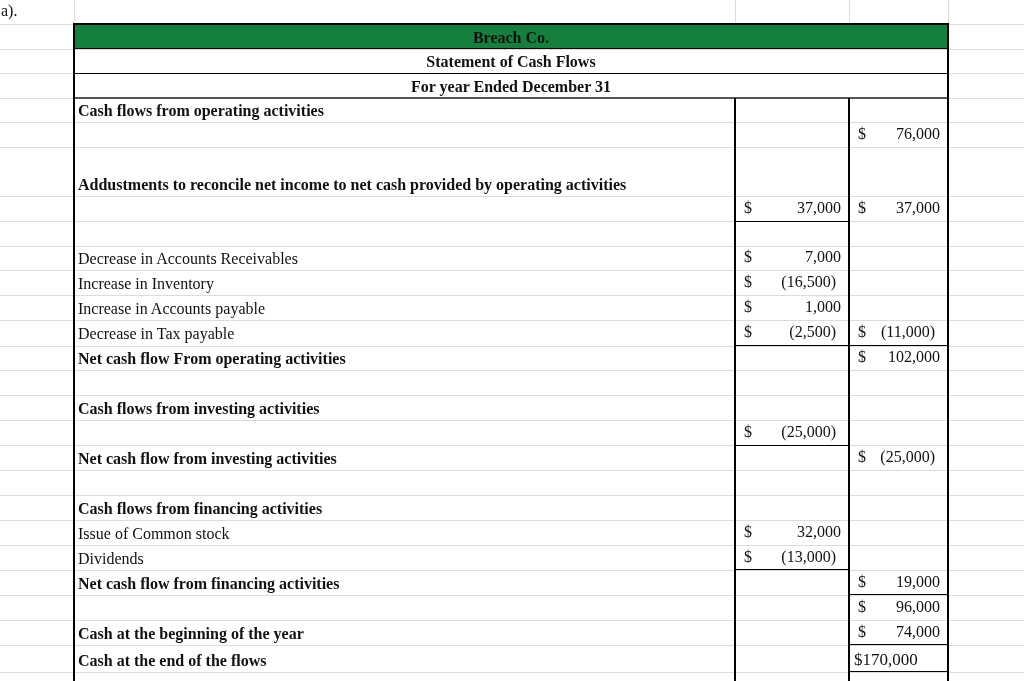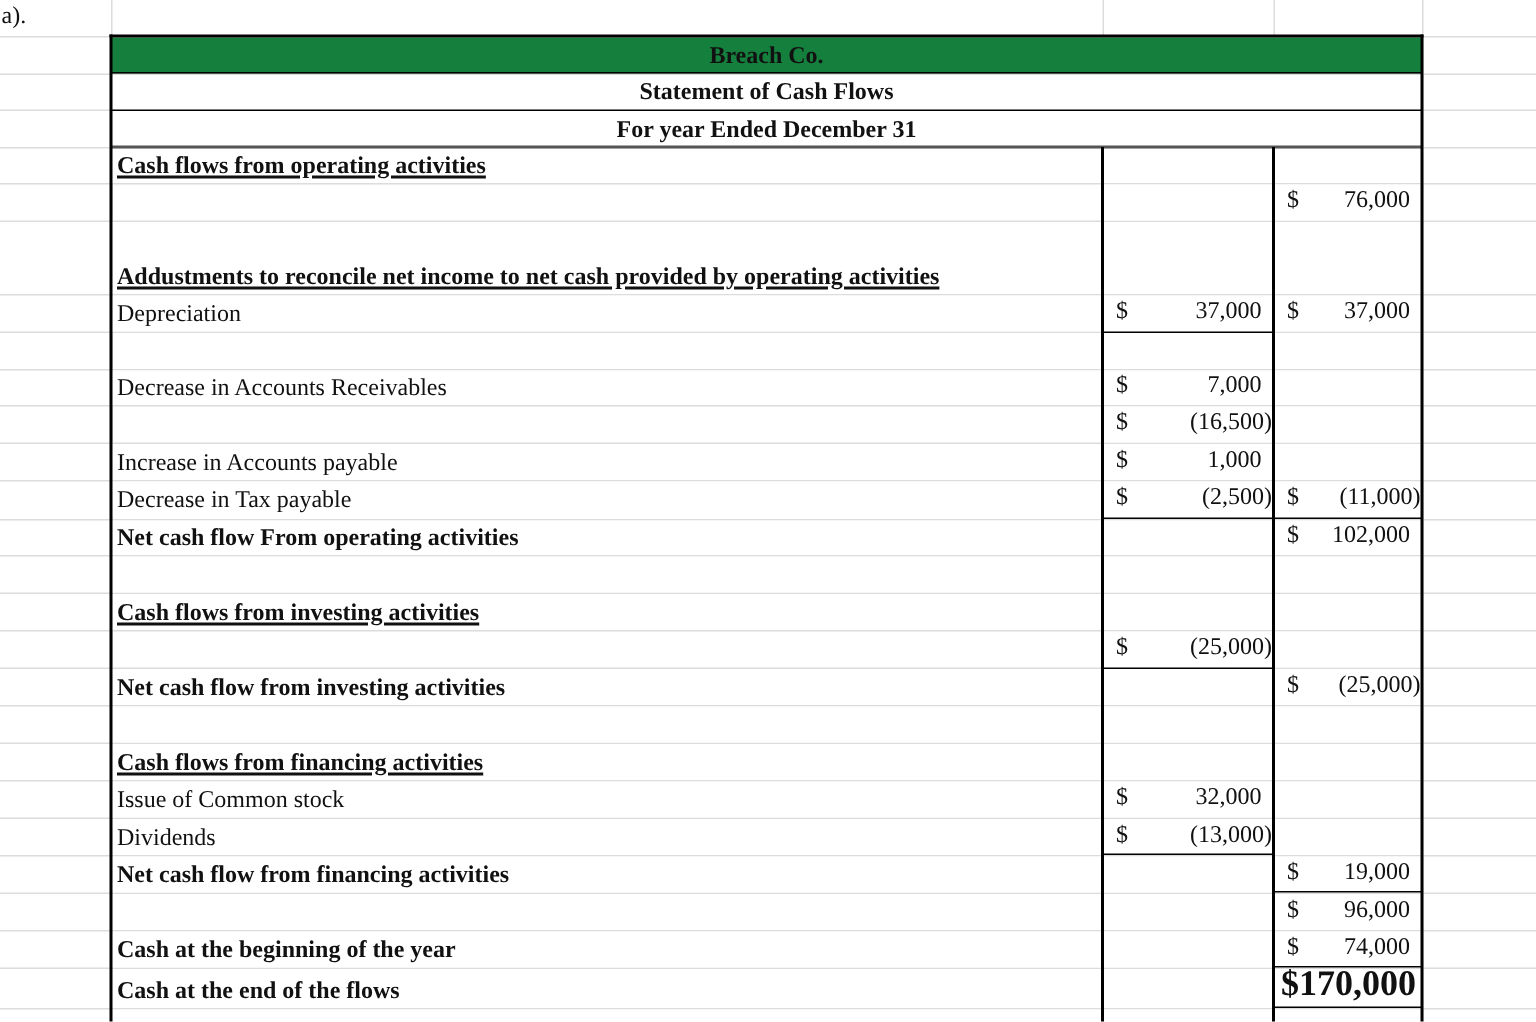--- a/index.html
+++ b/index.html
@@ -11,26 +11,26 @@
     .corner-label { position: absolute; left: 1px; top: 2px; font-size: 16px; }
     .sheet { position: absolute; left: 0; top: 0; }
     .row { position: absolute; left: 74px; width: 874px; }
     .cell { position: absolute; top: 0; height: 100%; box-sizing: border-box; background: #fff; }
     .c-label { left: 0; width: 661px; padding-left: 4px; font-size: 16px; display: flex; align-items: flex-end; padding-bottom: 2px; white-space: nowrap; }
     .c-mid { left: 661px; width: 114px; }
     .c-right { left: 775px; width: 99px; }
     .money { position: absolute; left: 0; right: 0; bottom: 2px; font-size: 16px; height: 20px; }
     .money .sym { position: absolute; left: 9px; }
     .money .val { position: absolute; right: 8px; }
-    .money .val.neg { right: 1px; }
+    .money .val.neg { right: 13px; }
     .bold { font-weight: bold; }
-    .ul { text-decoration: underline; text-underline-offset: 2px; text-decoration-thickness: 2px; }
+    .ul { text-underline-offset: 2px; text-decoration-thickness: 2px; }
     .title { position: absolute; left: 74px; width: 874px; text-align: center; font-weight: bold; font-size: 16px; box-sizing: border-box; }
     .bline { position: absolute; background: #000; }
-    .grand { font-weight: bold; font-size: 24px; position: absolute; left: 5px; bottom: 2px; }
+    .grand { font-weight: normal; font-size: 17px; position: absolute; left: 5px; bottom: 2px; }
   </style>
 </head>
 <body>
 
 <div class="grid">
   <div class="hline" style="top:24px"></div>
   <div class="hline" style="top:49px"></div>
   <div class="hline" style="top:73px"></div>
   <div class="hline" style="top:98px"></div>
   <div class="hline" style="top:122px"></div>
@@ -89,21 +89,20 @@
 
   <div class="row" style="top:148px;height:48px">
     <div class="cell c-label bold">
         <span class="ul">Addustments to reconcile net income to net cash provided by operating activities</span>
       </div>
     <div class="cell c-mid"></div>
     <div class="cell c-right"></div>
   </div>
 
   <div class="row" style="top:197px;height:24px">
-    <div class="cell c-label">Depreciation</div>
     <div class="cell c-mid">
         <div class="money">
           <span class="sym">$</span>
           <span class="val">37,000</span>
         </div>
       </div>
     <div class="cell c-right">
         <div class="money">
           <span class="sym">$</span>
           <span class="val">37,000</span>
@@ -120,20 +119,21 @@
     <div class="cell c-label">Decrease in Accounts Receivables</div>
     <div class="cell c-mid">
         <div class="money">
           <span class="sym">$</span>
           <span class="val">7,000</span>
         </div>
       </div>
     <div class="cell c-right"></div>
   </div>
   <div class="row" style="top:271px;height:24px">
+    <div class="cell c-label">Increase in Inventory</div>
     <div class="cell c-mid">
         <div class="money">
           <span class="sym">$</span>
           <span class="val neg">(16,500)</span>
         </div>
       </div>
     <div class="cell c-right"></div>
   </div>
   <div class="row" style="top:296px;height:24px">
     <div class="cell c-label">Increase in Accounts payable</div>

